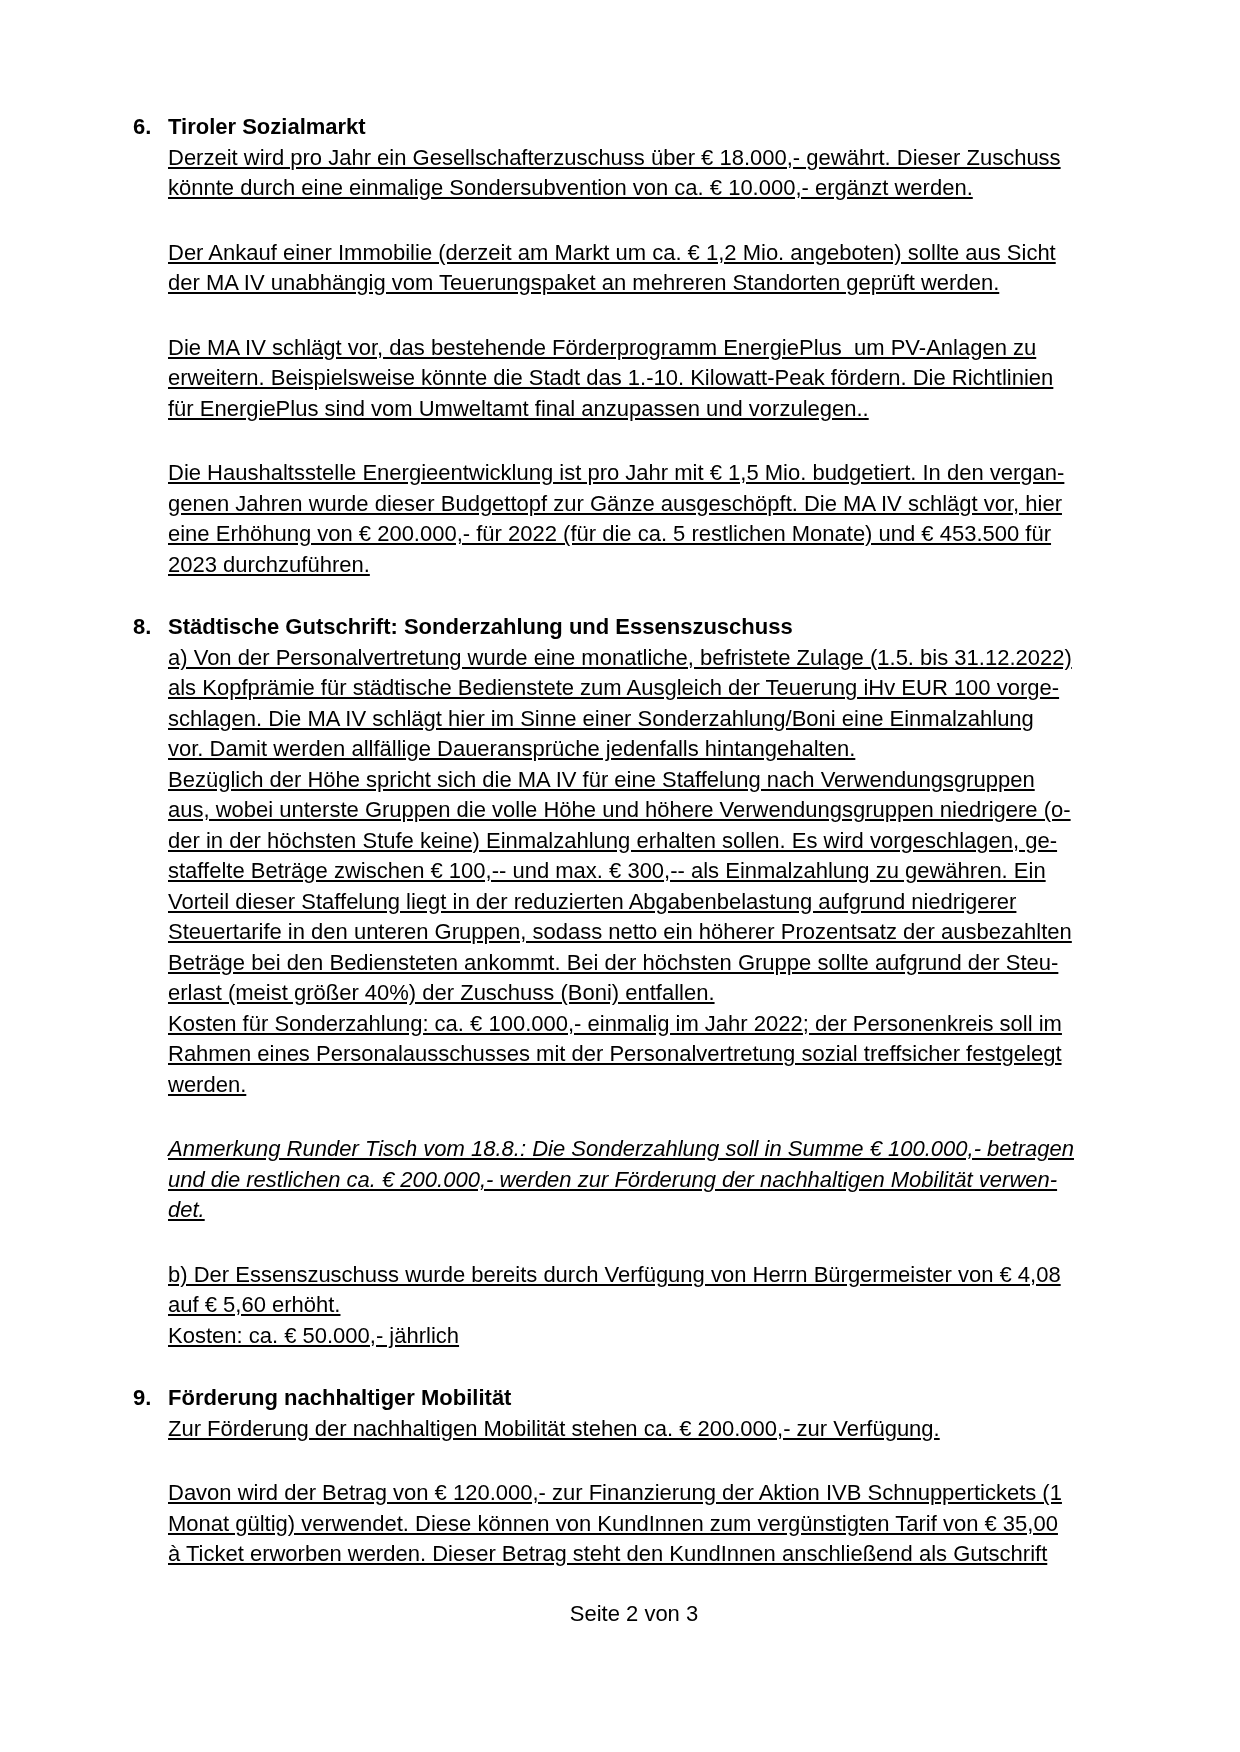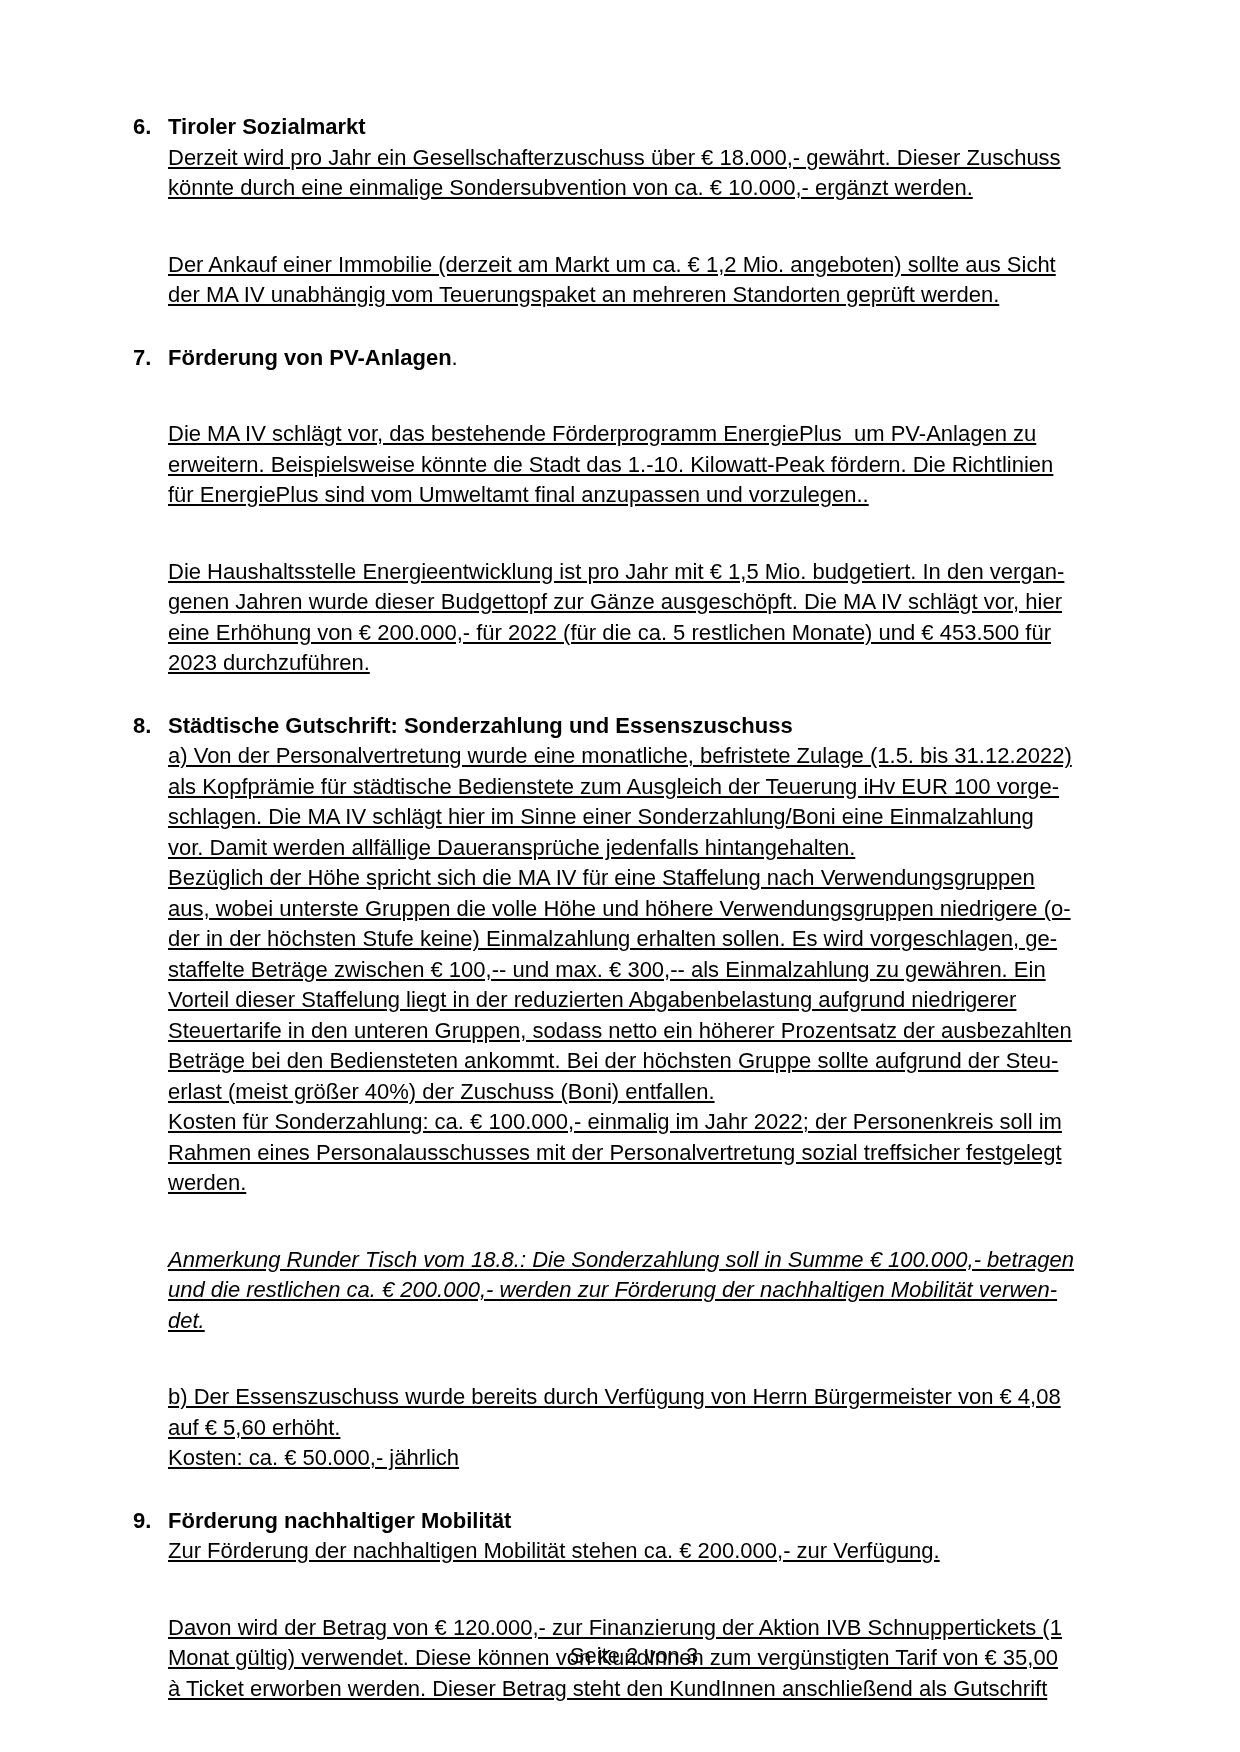--- a/index.html
+++ b/index.html
@@ -35,28 +35,28 @@
   }
   .suffix {
     font-weight: normal;
   }
   .para {
     margin-left: 35px;
     white-space: pre;
     text-decoration: underline;
   }
   .gap {
-    margin-top: 46px;
+    margin-top: 34px;
   }
   .italic {
     font-style: italic;
   }
   .footer {
     position: absolute;
-    top: 1641px;
+    top: 1599px;
     left: 133px;
     width: 1002px;
     text-align: center;
     white-space: pre;
   }
 </style>
 </head>
 <body>
 
 <div class="page">
@@ -64,21 +64,20 @@
 
     <div class="section">
       <div class="heading"><span class="num">6.</span><span>Tiroler Sozialmarkt</span><span class="suffix"></span></div>
       <div class="para">Derzeit wird pro Jahr ein Gesellschafterzuschuss über € 18.000,- gewährt. Dieser Zuschuss
 könnte durch eine einmalige Sondersubvention von ca. € 10.000,- ergänzt werden.</div>
       <div class="para gap">Der Ankauf einer Immobilie (derzeit am Markt um ca. € 1,2 Mio. angeboten) sollte aus Sicht
 der MA IV unabhängig vom Teuerungspaket an mehreren Standorten geprüft werden.</div>
     </div>
 
     <div class="section">
-      <div class="heading"><span class="num">7.</span><span>Förderung von PV-Anlagen</span><span class="suffix">.</span></div>
       <div class="para gap">Die MA IV schlägt vor, das bestehende Förderprogramm EnergiePlus  um PV-Anlagen zu
 erweitern. Beispielsweise könnte die Stadt das 1.-10. Kilowatt-Peak fördern. Die Richtlinien
 für EnergiePlus sind vom Umweltamt final anzupassen und vorzulegen..</div>
       <div class="para gap">Die Haushaltsstelle Energieentwicklung ist pro Jahr mit € 1,5 Mio. budgetiert. In den vergan-
 genen Jahren wurde dieser Budgettopf zur Gänze ausgeschöpft. Die MA IV schlägt vor, hier
 eine Erhöhung von € 200.000,- für 2022 (für die ca. 5 restlichen Monate) und € 453.500 für
 2023 durchzuführen.</div>
     </div>
 
     <div class="section">

